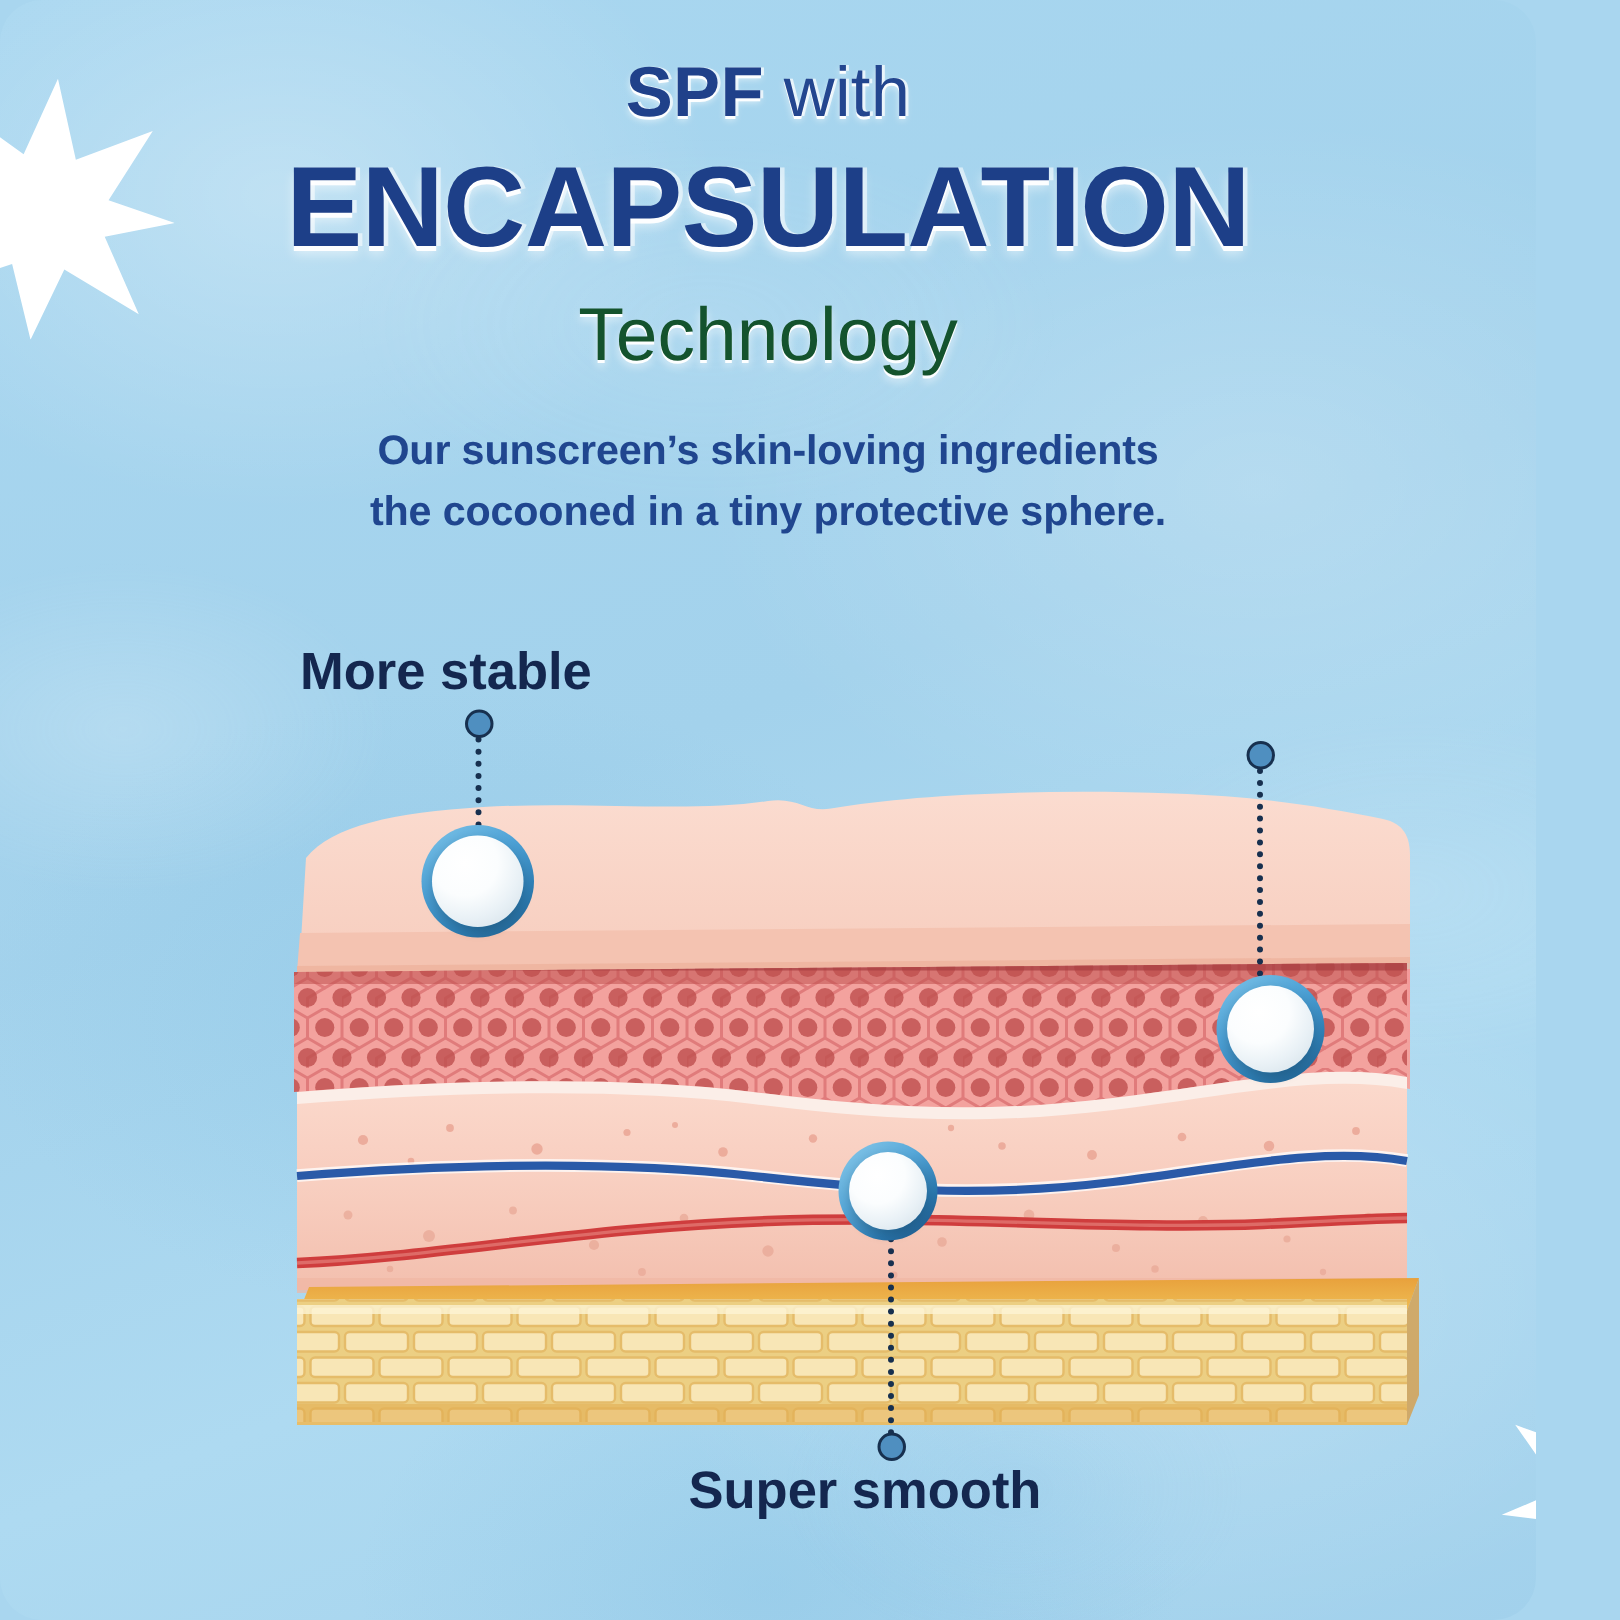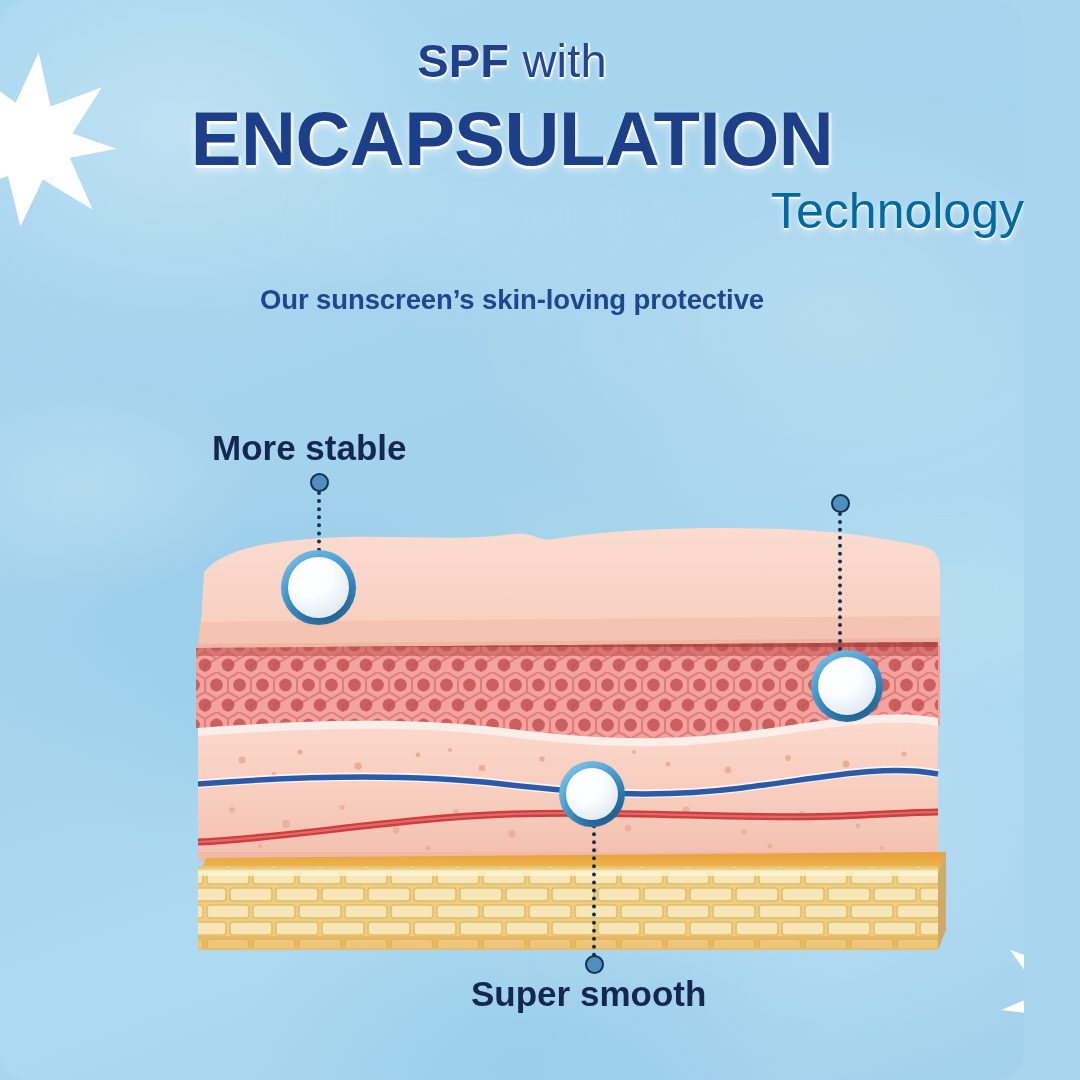--- a/index.html
+++ b/index.html
@@ -35,30 +35,30 @@
   #star-br{left:1000px;top:916px;width:160px;height:160px;transform:rotate(-10deg);}
 
   
   .head-wrap{position:absolute;left:0;right:0;top:36px;text-align:center;}
   .l1{font-size:47px;letter-spacing:.2px;color:#20418a;line-height:1.06;
       text-shadow:0 2px 0 rgba(255,255,255,.95),2px 0 0 rgba(255,255,255,.7),0 3px 5px rgba(255,255,255,.6);}
   .l1 b{font-weight:700;}
   .l1 span{font-weight:400;color:#23468f;}
   .l2{font-size:76px;font-weight:700;color:#1d3f88;letter-spacing:-.5px;line-height:1.08;margin-top:12px;
       text-shadow:0 3px 0 rgba(255,255,255,.95),3px 0 0 rgba(255,255,255,.55),0 5px 8px rgba(255,255,255,.55);}
-  .l3{font-size:50px;font-weight:400;color:#0369a1;line-height:1.1;margin-top:4px;
-      text-shadow:0 2px 0 rgba(255,255,255,.95),0 4px 6px rgba(255,255,255,.6);text-align:right;}
+  .l3{font-size:50px;font-weight:400;color:#14532d;line-height:1.1;margin-top:16px;
+      text-shadow:0 2px 0 rgba(255,255,255,.95),0 4px 6px rgba(255,255,255,.6);}
   .sub{position:absolute;left:0;right:0;top:280px;text-align:center;
       font-size:27.5px;font-weight:600;color:#20468f;line-height:1.48;letter-spacing:-.1px;}
 
   
   .callout{position:absolute;font-size:35px;font-weight:600;color:#14274f;white-space:nowrap;}
-  #label-more-stable{left:212px;top:428px;}
+  #label-more-stable{left:200px;top:428px;}
   #label-non-irritating{left:712px;top:450px;}
-  #label-super-smooth{left:471px;top:974px;}
+  #label-super-smooth{left:459px;top:974px;}
 
   
   .cdot{position:absolute;width:19px;height:19px;border-radius:50%;
     background:#4f8fc0;border:2.5px solid #17304f;box-sizing:border-box;}
   .cline{position:absolute;width:0;border-left:4px dotted #17304f;}
   #dot-1{left:310px;top:473px;} #line-1{left:317px;top:491px;height:85px;}
   #dot-2{left:831px;top:494px;} #line-2{left:838px;top:512px;height:155px;}
   #dot-3{left:585px;top:955px;} #line-3{left:592px;top:800px;height:157px;}
 
   
@@ -93,21 +93,22 @@
   <div class="star" id="star-tl"></div>
   <div class="star" id="star-br"></div>
 
   <div class="head-wrap">
     <div class="l1"><b>SPF</b><span> with</span></div>
     <div class="l2">ENCAPSULATION</div>
     <div class="l3">Technology</div>
   </div>
 
   <div class="sub">
-    <div>Our sunscreen’s skin-loving protective</div>
+    <div>Our sunscreen’s skin-loving ingredients</div>
+    <div>the cocooned in a tiny protective sphere.</div>
   </div>
 
   <div id="skin">
   <svg viewBox="0 0 770 442" xmlns="http://www.w3.org/2000/svg">
     <defs>
       <linearGradient id="gEpi" x1="0" y1="0" x2="0" y2="1">
         <stop offset="0%" stop-color="#fad6c8"></stop>
         <stop offset="55%" stop-color="#f8cdbd"></stop>
         <stop offset="100%" stop-color="#f2bda9"></stop>
       </linearGradient>

